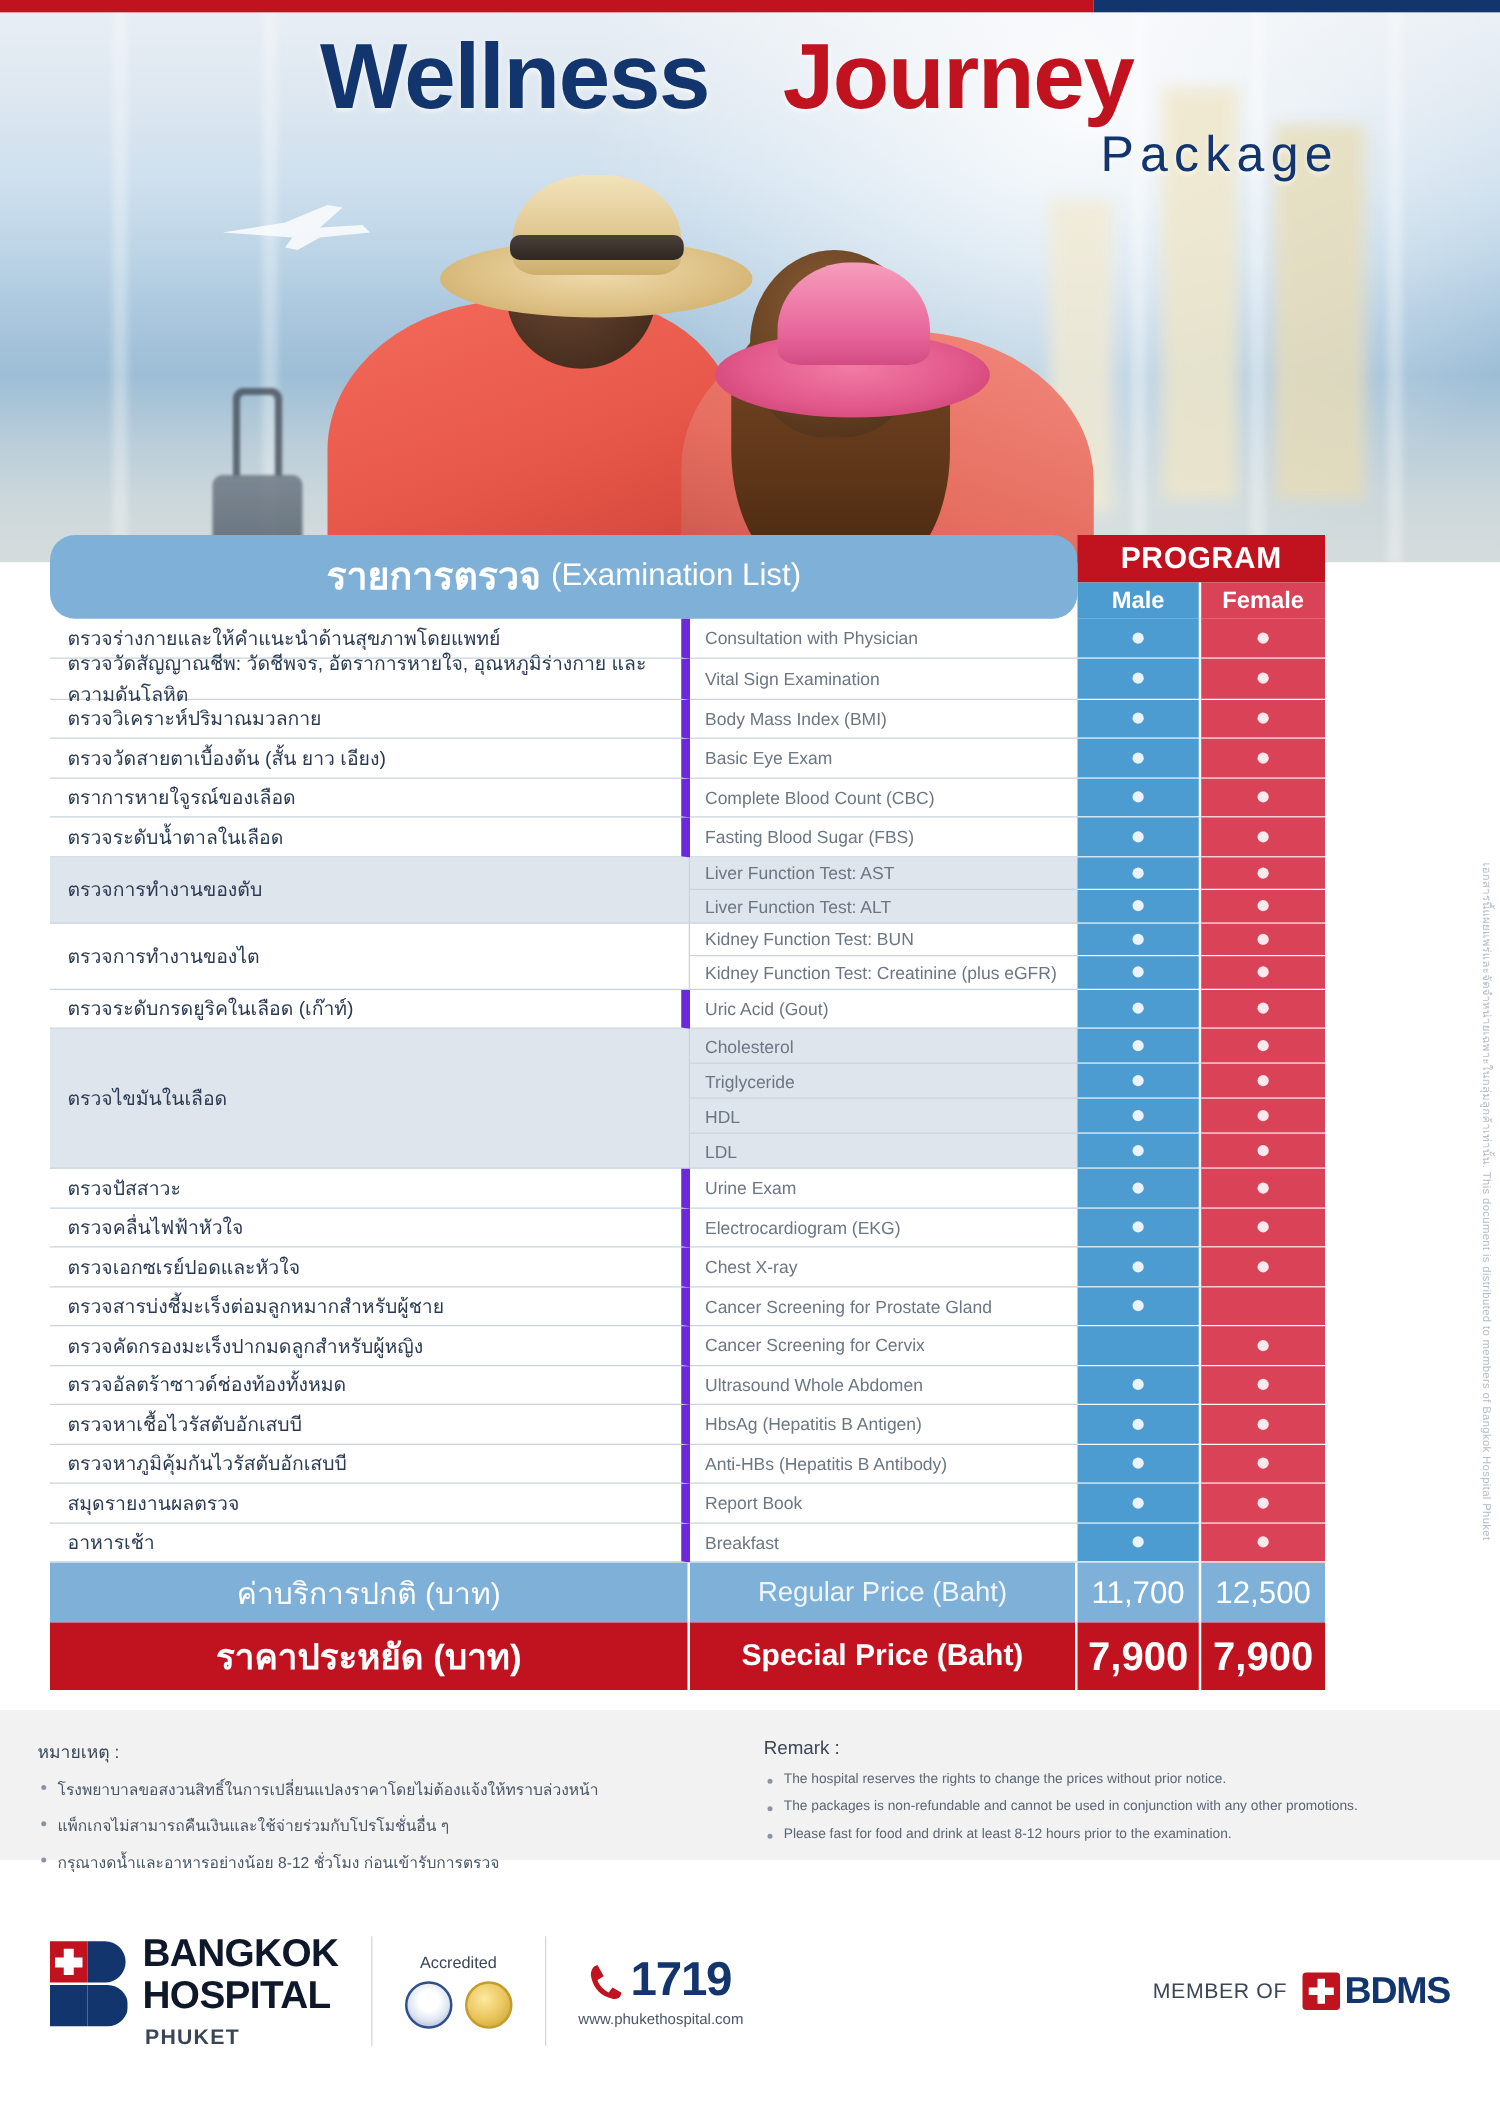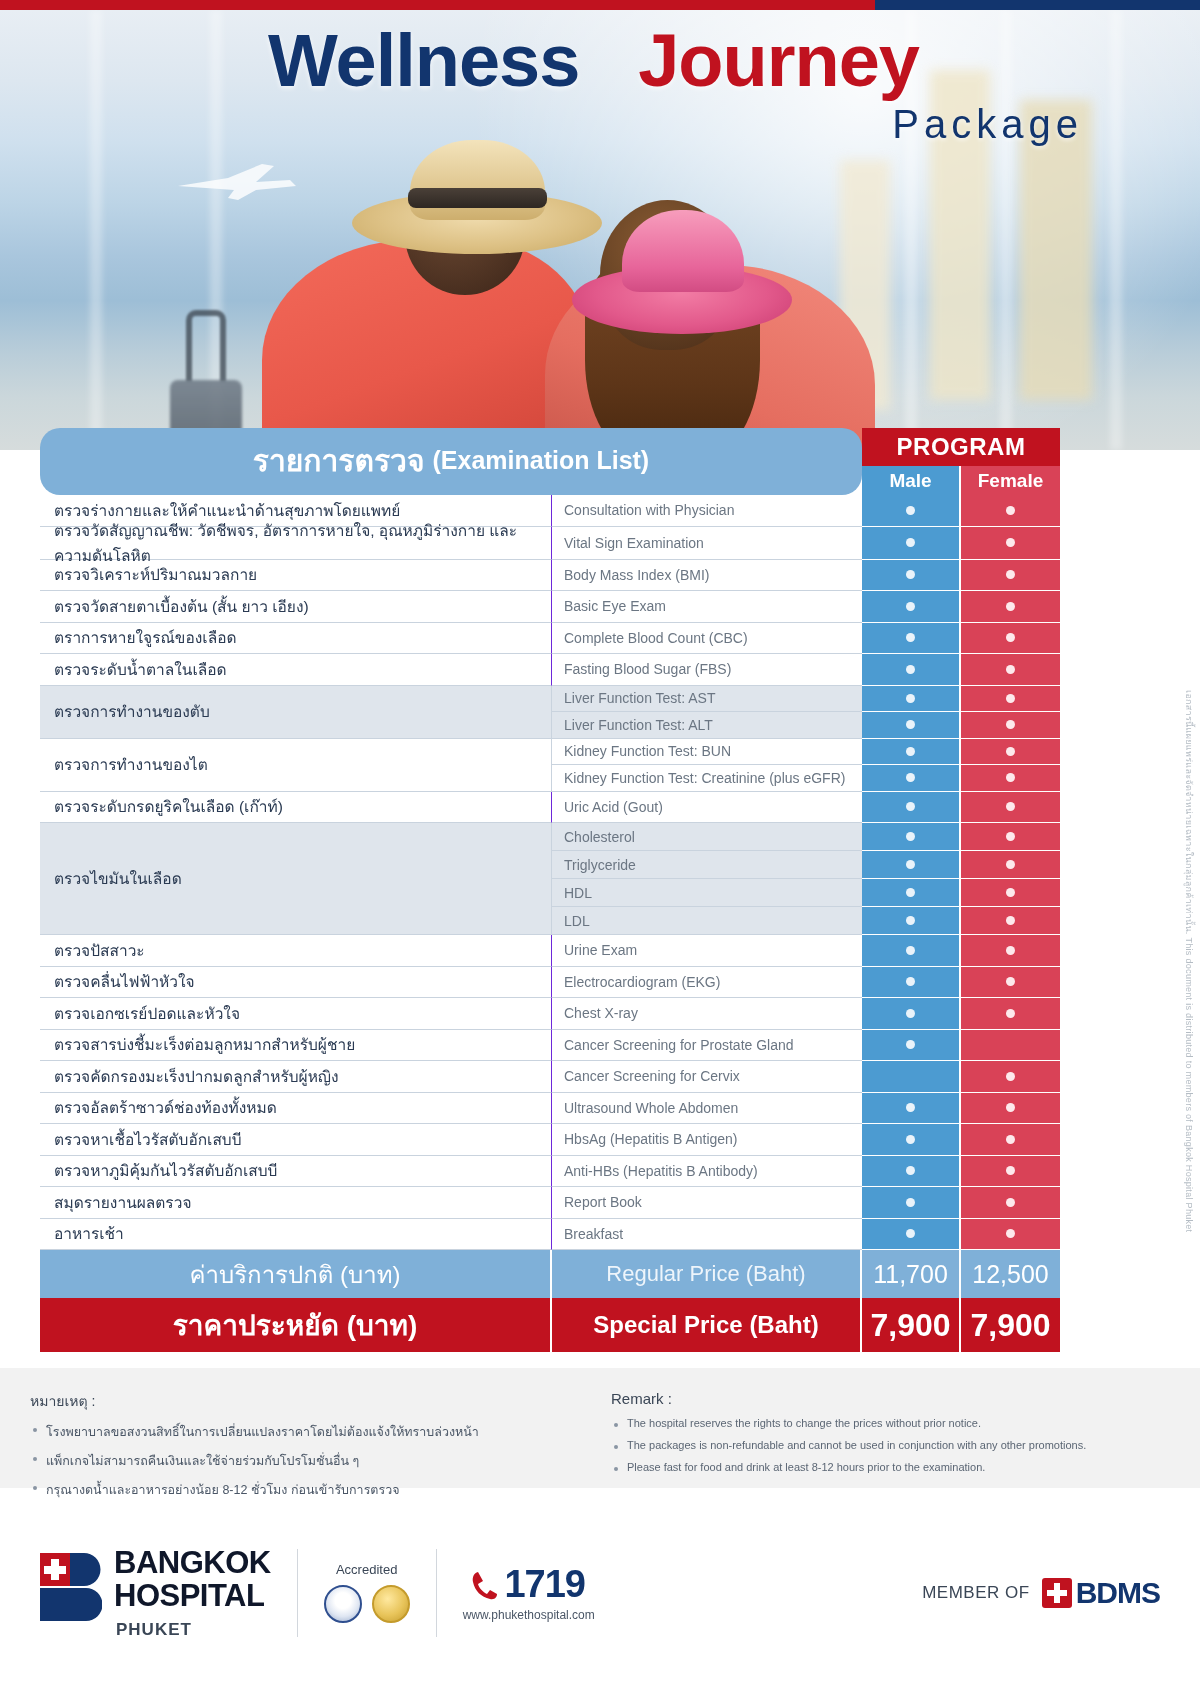--- a/index.html
+++ b/index.html
@@ -101,21 +101,21 @@
     background: linear-gradient(180deg,#6f7a86,#4e5964);
     border-radius:8px; filter: blur(1.4px); opacity:.85;
   }
   .luggage-handle {
     position:absolute; left:186px; top:300px; width:40px; height:72px;
     border:6px solid rgba(60,70,80,.75); border-bottom:none;
     border-radius:10px 10px 0 0; filter: blur(1.2px);
   }
 
   
-  .title-wrap { position:absolute; top:22px; left:12px; width:1163px; text-align:center; z-index:6; }
+  .title-wrap { position:absolute; top:22px; left:0; width:1163px; text-align:center; z-index:6; }
   .title-main {
     font-size:74px; font-weight:bold; letter-spacing:-1px; line-height:1.05;
     text-shadow: 0 2px 5px rgba(255,255,255,.75);
   }
   .t-wellness { color:#12356e; }
   .t-journey  { color:#c0121f; }
   .title-sub {
     margin-top:2px; margin-right:92px; text-align:right;
     font-size:40px; letter-spacing:5px; color:#12356e;
     text-shadow: 0 2px 4px rgba(255,255,255,.7);
@@ -132,21 +132,21 @@
   
   .table-zone { position:absolute; left:40px; top:428px; width:1020px; z-index:5; }
 
   .thead { display:flex; align-items:stretch; }
   .thead-left {
     flex: 0 0 822px; background:#7fb0d8; color:#fff;
     display:flex; align-items:center; justify-content:center;
     height:67px; padding-bottom:3px;border-radius:20px;
   }
   .thead-left .th-th { font-size:30px; font-weight:bold; }
-  .thead-left .th-en { font-size:25px; margin-left:8px; font-weight:bold; }
+  .thead-left .th-en { font-size:25px; margin-left:8px; font-weight:normal; }
 
   .thead-right { flex: 1 1 auto; display:flex; flex-direction:column; }
   .program-bar {
     background:#c0121f; color:#fff; text-align:center;
     font-size:24px; font-weight:bold; letter-spacing:.5px;
     height:38px; line-height:38px;
   }
   .mf-row { display:flex; height:29px; }
   .mf-male {
     flex:1 1 50%; background:#4c9bd1; color:#fff; font-weight:bold; font-size:19px;
@@ -156,21 +156,21 @@
   .mf-female {
     flex:1 1 50%; background:#d94257; color:#fff; font-weight:bold; font-size:19px;
     display:flex; align-items:center; justify-content:center;
   }
 
   .trow { display:flex; align-items:stretch; background:#fff; }
   .trow.shade { background:#dfe5ec; }
   .cell-th {
     flex: 0 0 512px; padding:0 14px; display:flex; align-items:center;
     font-size:15.5px; color:#2a3a52; border-bottom:1px solid #c9d3de;
-    border-right:1px solid #6d28d9;
+    border-right:7px solid #6d28d9;
   }
   .cell-en {
     flex: 0 0 310px; padding:0 12px; display:flex; align-items:center;
     font-size:14px; color:#6b7683; border-bottom:1px solid #c9d3de;
   }
   .cell-m, .cell-f {
     flex: 0 0 99px; display:flex; align-items:center; justify-content:center;
     border-bottom:1px solid #fff;
   }
   .cell-m { background:#4c9bd1; border-right:2px solid #fff; }

